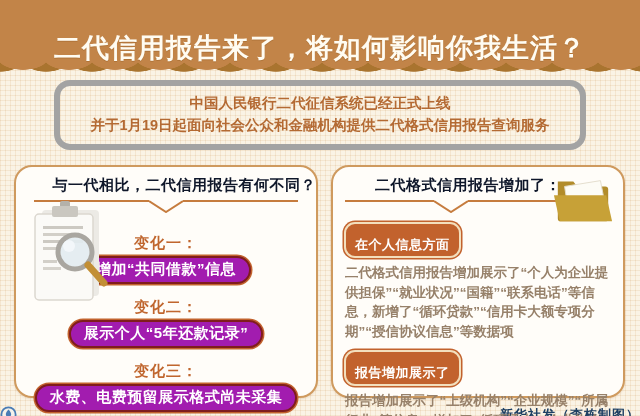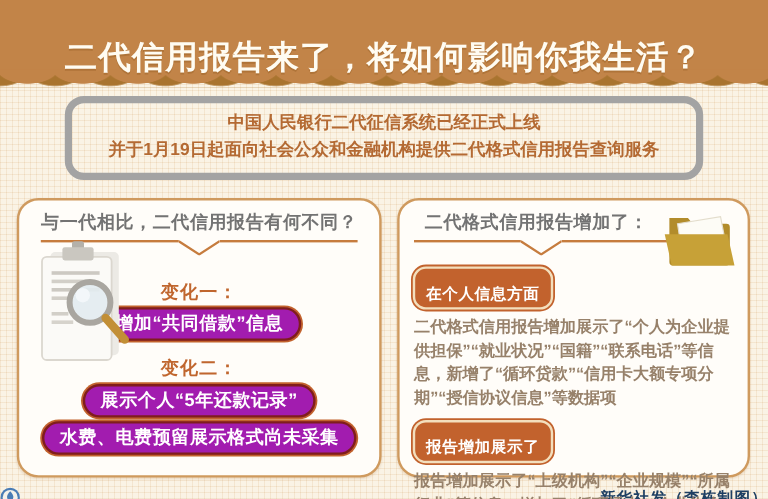--- a/index.html
+++ b/index.html
@@ -45,22 +45,22 @@
     margin:15px 15px 0 14px; gap:13px; height:233px;
   }
   .panel {
     position:relative; background:#fffdf9;
     border:2px solid #cf9a5e; border-radius:18px;
     box-shadow:0 1px 2px rgba(160,100,40,0.18);
   }
   .panel-left { width:304px; }
   .panel-right { flex:1; }
   .panel-title {
-    margin-top:9px; text-align:center;
-    font-size:15px; font-weight:bold; color:#737373; letter-spacing:0.5px;
+    margin-top:9px; text-align:right;
+    font-size:15px; font-weight:bold; color:#0f172a; letter-spacing:0.5px;
   }
   .panel-right .panel-title { padding-right:62px; }
   .divider { display:flex; align-items:flex-start; height:13px; margin:5px 18px 0; }
   .panel-right .divider { margin:5px 66px 0 12px; }
   .divider .line { flex:1; border-top:2px solid #c67c3e; }
   .divider svg { width:34px; height:13px; display:block; margin-top:0; }
   .clip-icon { position:absolute; left:7px; top:33px; width:88px; height:104px; }
   .folder-icon { position:absolute; right:9px; top:6px; width:62px; height:54px; }
   .changes { text-align:center; }
   .change-label {
@@ -136,20 +136,21 @@
         <circle cx="46" cy="46" r="6" fill="#f3f7fa"></circle>
         <line x1="65" y1="65" x2="81" y2="83" stroke="#c28f36" stroke-width="7" stroke-linecap="round"></line>
       </svg>
     </span>
 
     <div class="changes">
       <span class="change-label first">变化一：</span>
       <span class="pill">增加“共同借款”信息</span>
       <span class="change-label">变化二：</span>
       <span class="pill">展示个人“5年还款记录”</span>
+      <span class="change-label">变化三：</span>
       <span class="pill">水费、电费预留展示格式尚未采集</span>
     </div>
   </div>
 
   <div class="panel panel-right">
     <div class="panel-title">二代格式信用报告增加了：</div>
     <div class="divider">
       <span class="line"></span>
       <svg viewBox="0 0 34 13">
         <polyline points="0,1 17,12 34,1" fill="none" stroke="#c67c3e" stroke-width="2"></polyline>

